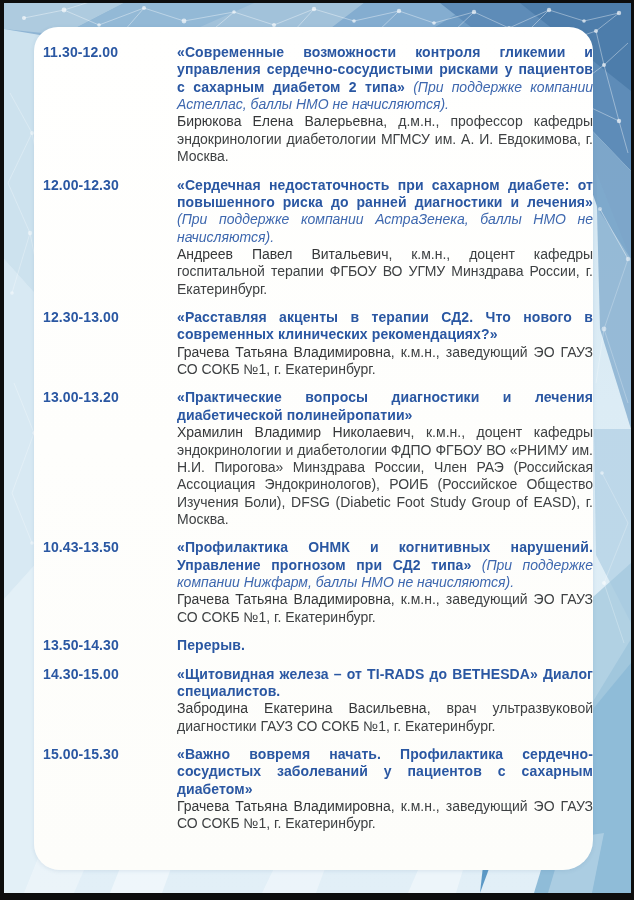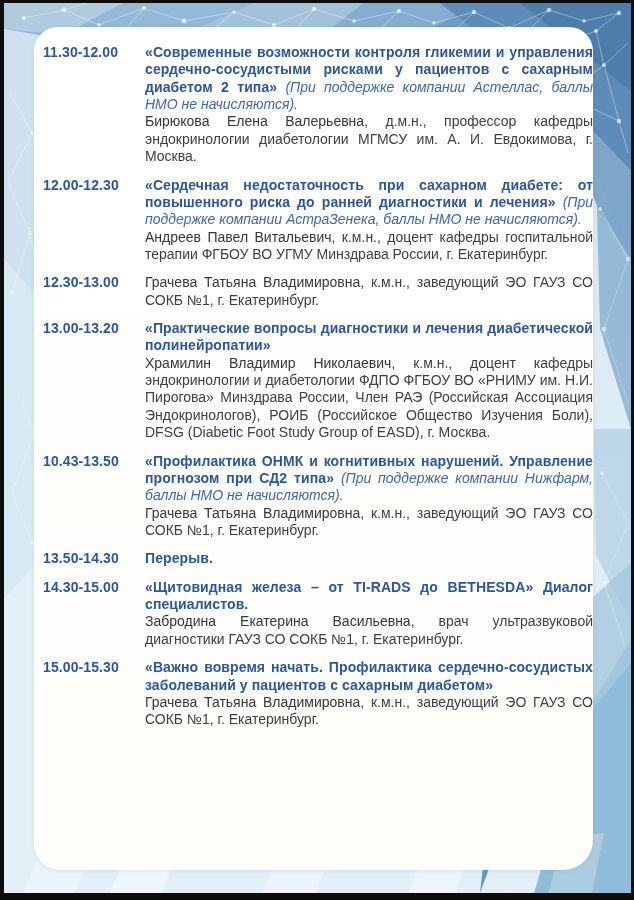--- a/index.html
+++ b/index.html
@@ -43,20 +43,21 @@
     color: var(--accent-blue, #2a57a2);
     letter-spacing: 0.1px;
     white-space: nowrap;
   }
   .content { min-width: 0; }
   .titleline, .speaker {
     font-size: 14px;
     line-height: 1.24;
     text-align: justify;
     color: var(--body-text, #3e4143);
+    margin-left: 32px;
   }
   .title {
     font-weight: 700;
     color: var(--accent-blue, #2a57a2);
     letter-spacing: 0.1px;
   }
   .note {
     font-style: italic;
     color: var(--note-blue, #3e68af);
   }
@@ -168,20 +169,21 @@
     <div class="time">12.00-12.30</div>
     <div class="content">
       <p class="titleline"><span class="title">«Сердечная недостаточность при сахарном диабете: от повышенного риска до ранней диагностики и лечения»</span> <span class="note">(При поддержке компании АстраЗенека, баллы НМО не начисляются).</span></p>
     <p class="speaker"><span class="sname">Андреев Павел Витальевич</span><span class="sdetails">, к.м.н., доцент кафедры госпитальной терапии ФГБОУ ВО УГМУ Минздрава России, г. Екатеринбург.</span></p>
           </div>
   </div>
 
   <div class="session">
     <div class="time">12.30-13.00</div>
     <div class="content">
+      <p class="titleline"><span class="title">«Расставляя акценты в терапии СД2. Что нового в современных клинических рекомендациях?»</span></p>
     <p class="speaker"><span class="sname">Грачева Татьяна Владимировна</span><span class="sdetails">, к.м.н., заведующий ЭО ГАУЗ СО СОКБ №1, г. Екатеринбург.</span></p>
           </div>
   </div>
 
   <div class="session">
     <div class="time">13.00-13.20</div>
     <div class="content">
       <p class="titleline"><span class="title">«Практические вопросы диагностики и лечения диабетической полинейропатии»</span></p>
     <p class="speaker"><span class="sname">Храмилин Владимир Николаевич</span><span class="sdetails">, к.м.н., доцент кафедры эндокринологии и диабетологии ФДПО ФГБОУ ВО «РНИМУ им. Н.И. Пирогова» Минздрава России, Член РАЭ (Российская Ассоциация Эндокринологов), РОИБ (Российское Общество Изучения Боли), DFSG (Diabetic Foot Study Group of EASD), г. Москва.</span></p>
           </div>

